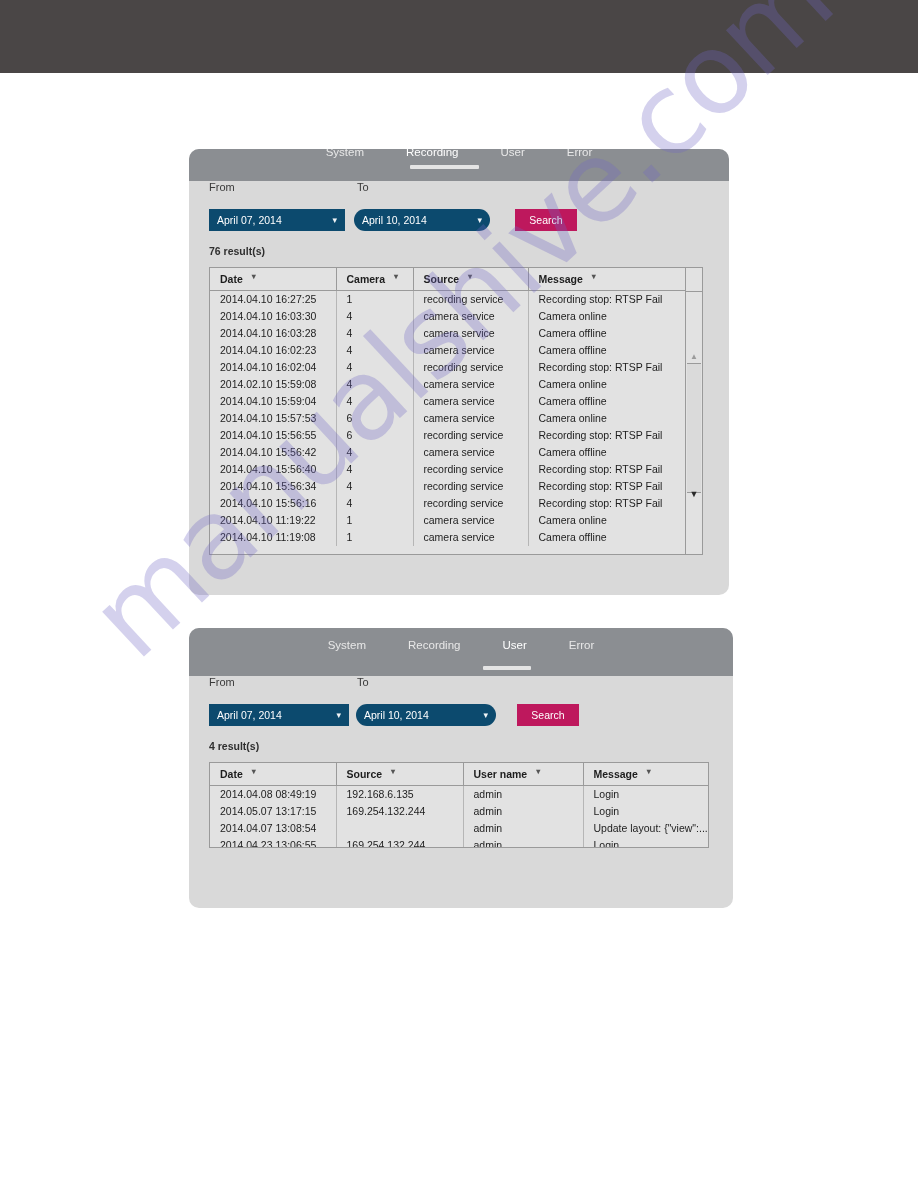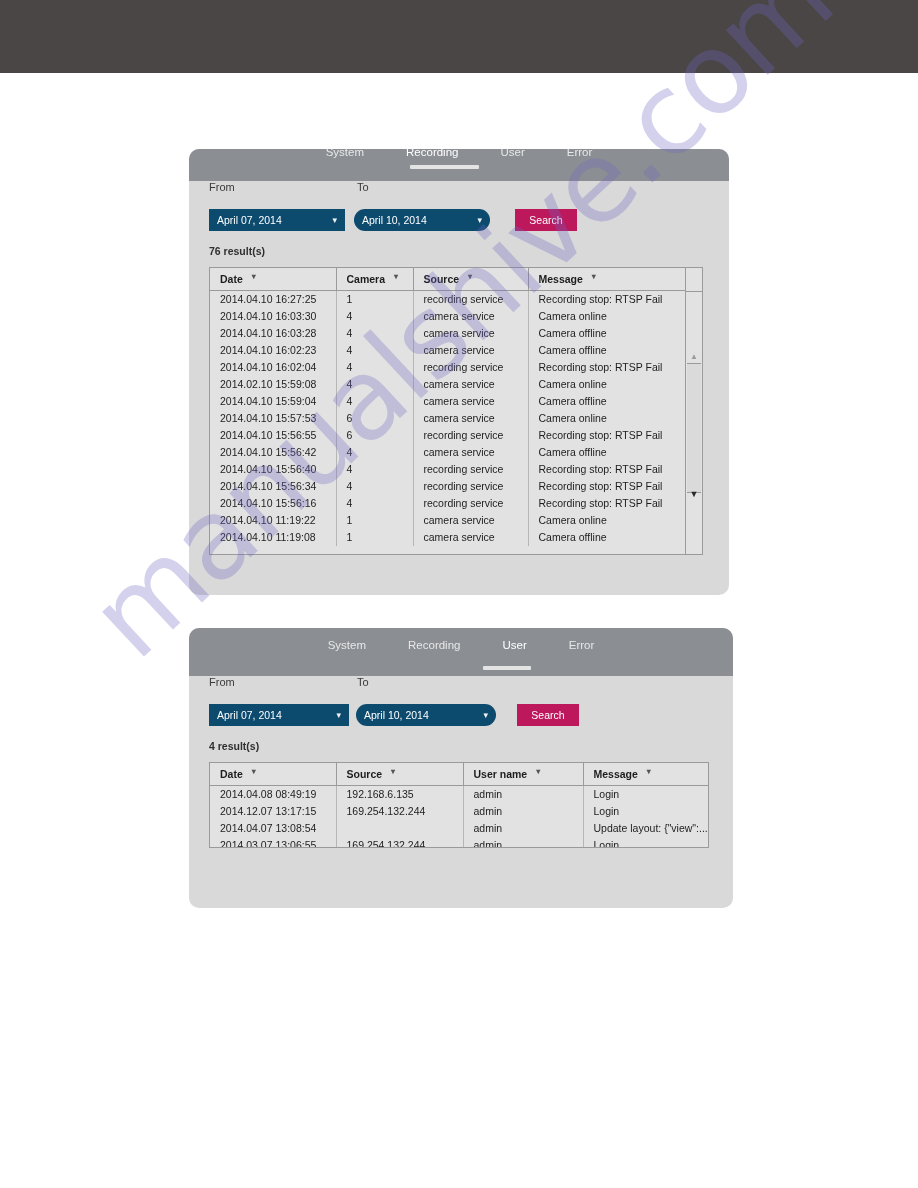--- a/index.html
+++ b/index.html
@@ -508,33 +508,33 @@
             </tr>
           </thead>
           <tbody>
               <tr>
                 <td>2014.04.08 08:49:19</td>
                 <td>192.168.6.135</td>
                 <td>admin</td>
                 <td>Login</td>
               </tr>
               <tr>
-                <td>2014.12.07 13:17:15</td>
+                <td>2014.05.07 13:17:15</td>
                 <td>169.254.132.244</td>
                 <td>admin</td>
                 <td>Login</td>
               </tr>
               <tr>
                 <td>2014.04.07 13:08:54</td>
                 <td></td>
                 <td>admin</td>
                 <td>Update layout: {"view":...</td>
               </tr>
               <tr>
-                <td>2014.03.07 13:06:55</td>
+                <td>2014.04.23 13:06:55</td>
                 <td>169.254.132.244</td>
                 <td>admin</td>
                 <td>Login</td>
               </tr>
             </tbody>
         </table>
       </div>
     </div>
   </div>
 </div>

